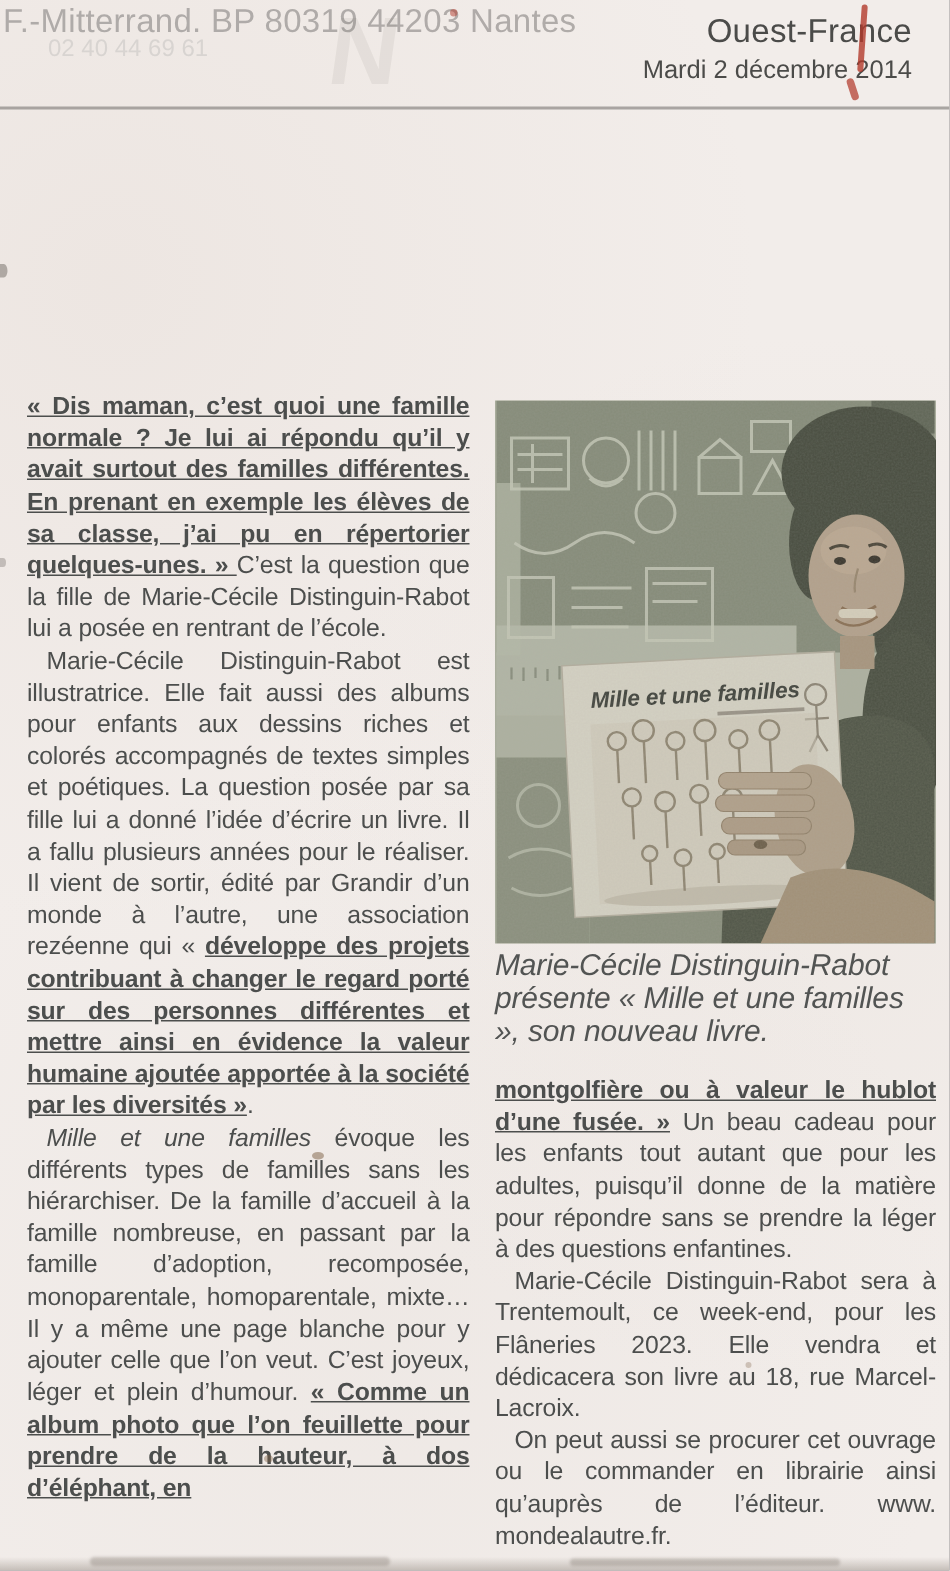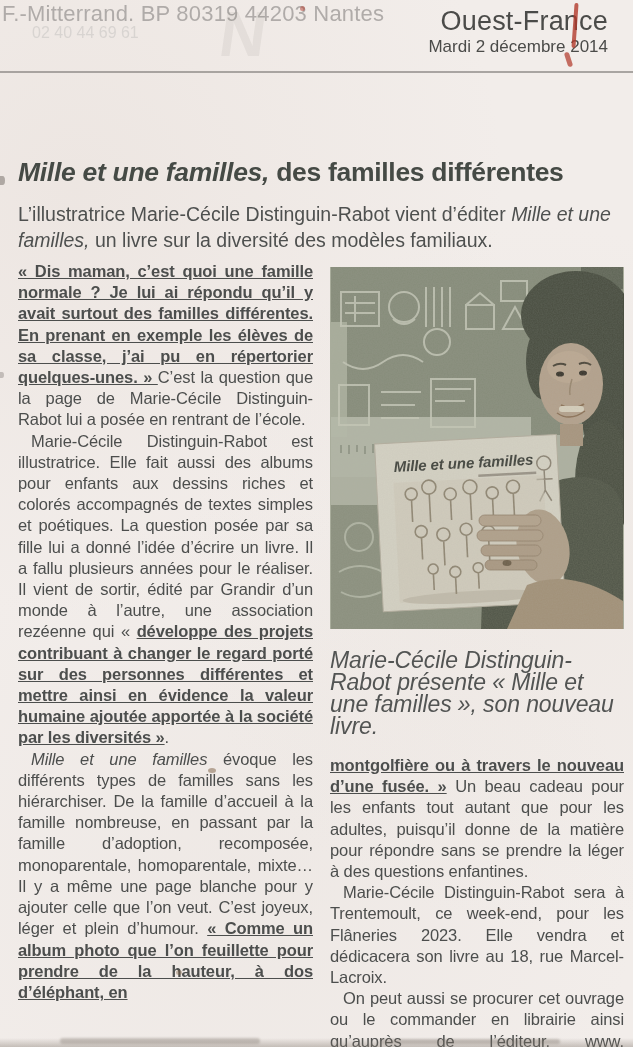--- a/index.html
+++ b/index.html
@@ -10,36 +10,36 @@
     background:
       radial-gradient(circle at 12% 18%, rgba(214,198,188,0.18), transparent 42%),
       radial-gradient(circle at 85% 55%, rgba(218,208,198,0.14), transparent 45%),
       radial-gradient(circle at 40% 85%, rgba(210,200,192,0.12), transparent 40%),
       var(--paper,#f2edea);
   }
   .address{position:absolute; left:2px; top:1px; font-size:22px; letter-spacing:.2px; color:var(--faded-ink,#a5a19f); opacity:.85;}
   .phone{position:absolute; left:32px; top:24px; font-size:16px; color:#d8d4d1;}
   .ghost-n{position:absolute; left:220px; top:2px; font-size:64px; font-weight:bold; color:rgba(90,85,80,0.08); transform:skewX(-8deg); line-height:1;}
   .masthead-block{position:absolute; right:25px; top:8px; text-align:right; color:#4b4b49;}
-  .masthead{font-size:27px; line-height:26px; letter-spacing:.2px;}
+  .masthead{font-size:22px; line-height:26px; letter-spacing:.2px;}
   .issue-date{font-size:17px; line-height:26px;}
   .rule{position:absolute; left:0; top:71px; width:633px; height:2px; background:var(--rule,#8a8683); opacity:.7;}
   .headline{position:absolute; left:18px; top:157px; width:606px; margin:0; font-size:26.5px; font-weight:bold; color:var(--headline-ink,#454a45); letter-spacing:-.3px; white-space:nowrap;}
   .headline .it{font-style:italic;}
   .lede{position:absolute; left:18px; top:201px; width:600px; margin:0; font-size:19.5px; line-height:26px; color:#4e504f;}
   .col{position:absolute; top:261px; font-size:16.5px; line-height:21.2px; text-align:justify; color:var(--ink,#4c4e4d); letter-spacing:-.1px;}
   .col-left{left:18px; width:295px;}
   .col-right{left:330px; width:294px;}
   .col p{margin:0; hyphens:auto; -webkit-hyphens:auto;}
   .col p.ind{text-indent:13px;}
   .b{font-weight:bold;text-decoration:underline;}
   .i{font-style:italic;}
   .photo-wrap{width:294px; height:362px; margin-top:6px; overflow:hidden; background:#a9ad9c;}
   .photo-wrap svg{display:block; filter:blur(.3px) contrast(.97);}
-  .caption{margin-top:20px; font-style:italic; font-size:23px; line-height:22px; color:#525453; text-align:left;}
+  .caption{margin-top:4px; font-style:italic; font-size:20px; line-height:22px; color:#525453; text-align:left;}
   #col-right-text{margin-top:18px;}
   .red-stroke{position:absolute; left:573px; top:3px; width:4px; height:45px; transform:rotate(4deg); background:rgba(178,58,44,.8); border-radius:2px;}
   .red-tick{position:absolute; left:566px; top:52px; width:5px; height:15px; transform:rotate(-18deg); background:rgba(178,58,44,.72); border-radius:3px;}
   .red-dot{position:absolute; left:300px; top:6px; width:5px; height:5px; border-radius:50%; background:rgba(178,58,44,.5);}
   .speck{position:absolute; border-radius:50%; background:#7c5e42;}
   .speck.s1{left:208px; top:768px; width:8px; height:5px; opacity:.5;}
   .speck.s2{left:176px; top:970px; width:6px; height:5px; opacity:.4;}
   .speck.s3{left:497px; top:908px; width:4px; height:4px; opacity:.3;}
   .speck.s4{left:0; top:176px; width:5px; height:9px; background:#6f6a64; opacity:.5; border-radius:0 50% 50% 0;}
   .speck.s5{left:0; top:372px; width:4px; height:6px; background:#6f6a64; opacity:.35; border-radius:0 50% 50% 0;}
@@ -61,26 +61,24 @@
     <div class="masthead">Ouest-France</div>
     <div class="issue-date">Mardi 2 décembre 2014</div>
   </div>
 
   <div class="red-stroke"></div>
   <div class="red-tick"></div>
   <div class="red-dot"></div>
 
   <div class="rule"></div>
 
-  <h1 class="headline"><span class="it">Mille et une familles,</span><span> des familles différentes</span></h1>
-
-  <p class="lede" id="lede"><span class="">L’illustratrice Marie-Cécile Distinguin-Rabot vient d’éditer </span><span class="i">Mille et une familles,</span><span class=""> un livre sur la diversité des modèles familiaux.</span></p>
+
 
   <div class="col col-left" id="col-left">
-      <p><span class="b ">« Dis maman, c’est quoi une famille normale ? Je lui ai répondu qu’il y avait surtout des familles différentes. En prenant en exemple les élèves de sa classe, j’ai pu en répertorier quelques-unes. » </span><span class="">C’est la question que la page de Marie-Cécile Distinguin-Rabot lui a posée en rentrant de l’école.</span></p>
+      <p><span class="b ">« Dis maman, c’est quoi une famille normale ? Je lui ai répondu qu’il y avait surtout des familles différentes. En prenant en exemple les élèves de sa classe, j’ai pu en répertorier quelques-unes. » </span><span class="">C’est la question que la fille de Marie-Cécile Distinguin-Rabot lui a posée en rentrant de l’école.</span></p>
       <p class="ind"><span class="">Marie-Cécile Distinguin-Rabot est illustratrice. Elle fait aussi des albums pour enfants aux dessins riches et colorés accompagnés de textes simples et poétiques. La question posée par sa fille lui a donné l’idée d’écrire un livre. Il a fallu plusieurs années pour le réaliser. Il vient de sortir, édité par Grandir d’un monde à l’autre, une association rezéenne qui « </span><span class="b ">développe des projets contribuant à changer le regard porté sur des personnes différentes et mettre ainsi en évidence la valeur humaine ajoutée apportée à la société par les diversités »</span><span class="">.</span></p>
       <p class="ind"><span class="i">Mille et une familles</span><span class=""> évoque les différents types de familles sans les hiérarchiser. De la famille d’accueil à la famille nombreuse, en passant par la famille d’adoption, recomposée, monoparentale, homoparentale, mixte… Il y a même une page blanche pour y ajouter celle que l’on veut. C’est joyeux, léger et plein d’humour. </span><span class="b ">« Comme un album photo que l’on feuillette pour prendre de la hauteur, à dos d’éléphant, en</span></p>
     </div>
 
   <div class="col col-right">
     <div class="photo-wrap">
       <svg viewBox="0 0 292 362" width="294" height="362">
         <defs>
           <filter id="grain" x="0" y="0" width="100%" height="100%">
             <feTurbulence type="fractalNoise" baseFrequency="0.8" numOctaves="2" seed="7" result="n"></feTurbulence>
@@ -182,21 +180,21 @@
           <rect x="150" y="278" width="60" height="11" rx="5.5" fill="#ae9d86" stroke="#93826b" stroke-width="0.8"></rect>
           <rect x="154" y="293" width="52" height="10" rx="5" fill="#aa9982" stroke="#93826b" stroke-width="0.8"></rect>
           <ellipse cx="176" cy="296" rx="4.5" ry="3" fill="#6e5f4a"></ellipse>
           <path d="M196,318 C225,306 258,312 292,334 L292,362 L176,362 Z" fill="#a39278"></path>
         </g>
         <rect width="292" height="362" filter="url(#grain)" opacity="0.5"></rect>
       </svg>
     </div>
     <div class="caption">Marie-Cécile Distinguin-Rabot présente « Mille et une familles », son nouveau livre.</div>
     <div id="col-right-text">
-        <p><span class="b ">montgolfière ou à travers le nouveau d’une fusée. »</span><span class=""> Un beau cadeau pour les enfants tout autant que pour les adultes, puisqu’il donne de la matière pour répondre sans se prendre la léger à des questions enfantines.</span></p>
+        <p><span class="b ">montgolfière ou à valeur le hublot d’une fusée. »</span><span class=""> Un beau cadeau pour les enfants tout autant que pour les adultes, puisqu’il donne de la matière pour répondre sans se prendre la léger à des questions enfantines.</span></p>
         <p class="ind"><span class="">Marie-Cécile Distinguin-Rabot sera à Trentemoult, ce week-end, pour les Flâneries 2023. Elle vendra et dédicacera son livre au 18, rue Marcel-Lacroix.</span></p>
         <p class="ind"><span class="">On peut aussi se procurer cet ouvrage ou le commander en librairie ainsi qu’auprès de l’éditeur. www. mondealautre.fr.</span></p>
       </div>
   </div>
 
   <div class="speck s1"></div>
   <div class="speck s2"></div>
   <div class="speck s3"></div>
   <div class="speck s4"></div>
   <div class="speck s5"></div>

